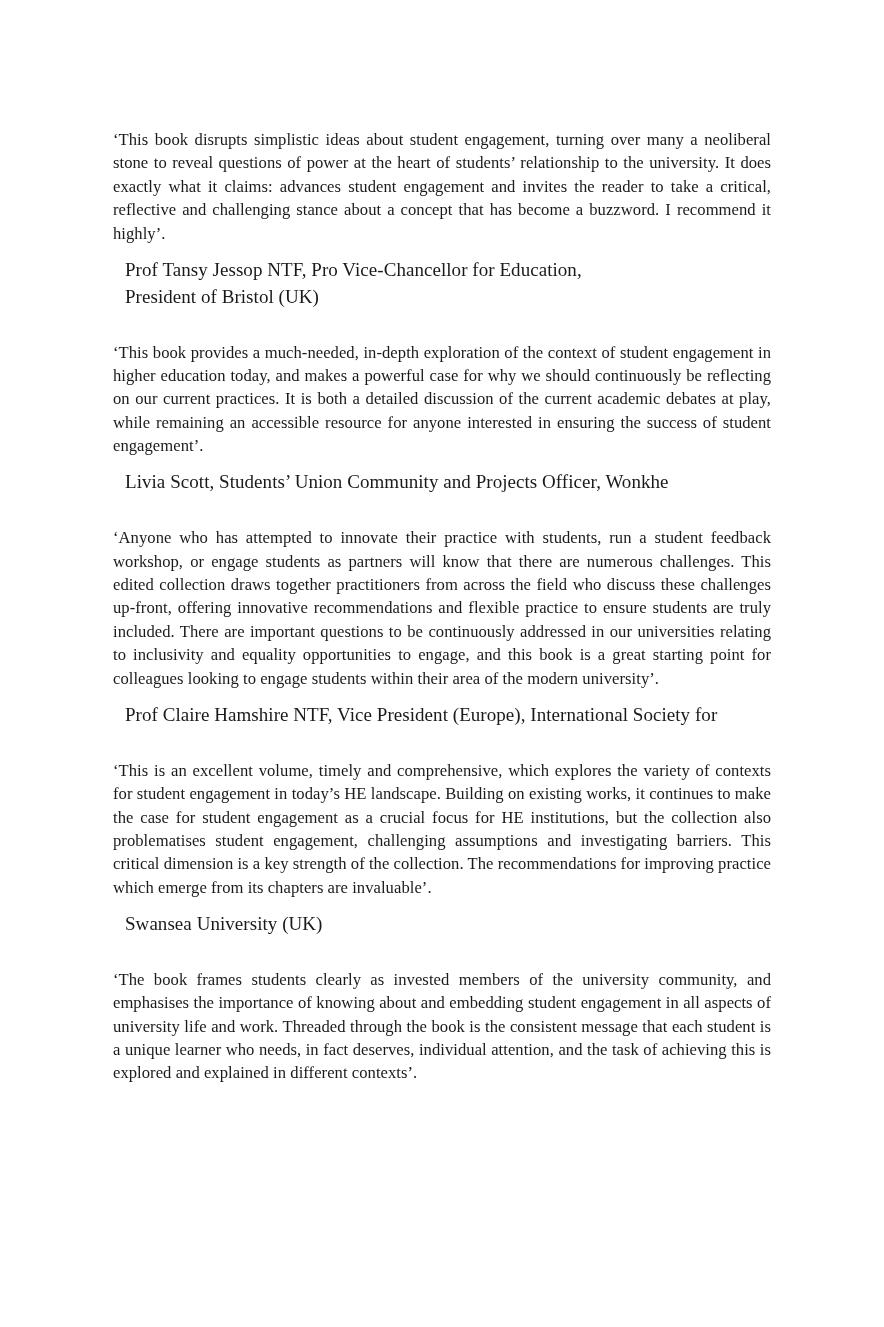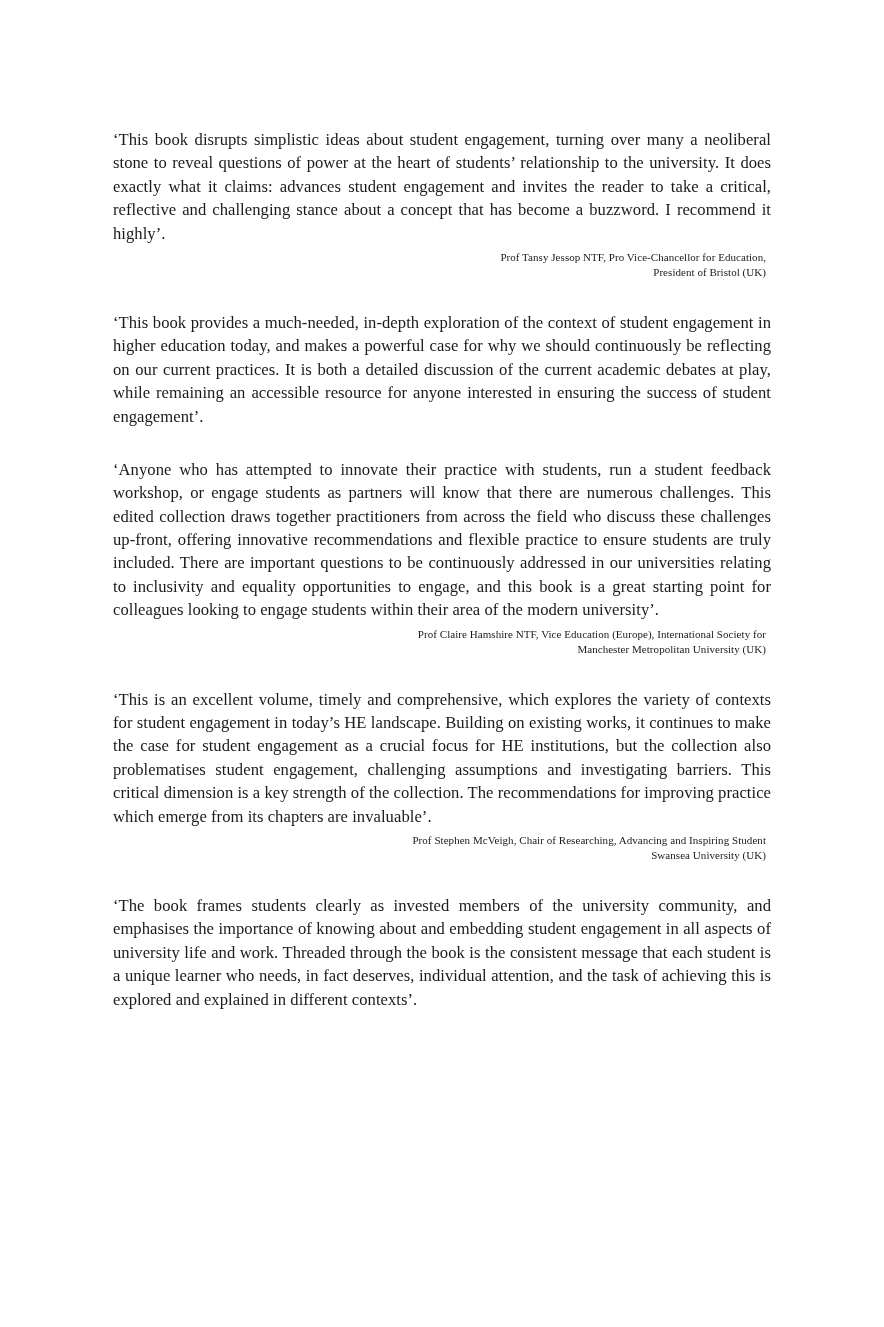--- a/index.html
+++ b/index.html
@@ -33,23 +33,23 @@
   .quote-text {
     margin: 0;
     text-align: justify;
     text-justify: inter-word;
     font-size: 16.6px;
     line-height: 1.41;
     letter-spacing: 0.05px;
     hyphens: manual;
   }
   .attribution {
-    margin: 5px;
-    text-align: right;
-    font-size: 11px;
+    margin: 12px;
+    text-align: left;
+    font-size: 19px;
     line-height: 1.41;
     letter-spacing: 0.05px;
   }
   .attr-line {
     display: block;
   }
   
 </style>
 </head>
 <body>
@@ -60,34 +60,35 @@
     <div class="endorsement">
       <p class="quote-text">‘This book disrupts simplistic ideas about student engagement, turning over many a neoliberal stone to reveal questions of power at the heart of students’ relationship to the university. It does exactly what it claims: advances student engagement and invites the reader to take a critical, reflective and challenging stance about a concept that has become a buzzword. I recommend it highly’.</p>
       <p class="attribution">
         <span class="attr-line">Prof Tansy Jessop NTF, Pro Vice-Chancellor for Education,</span>
         <span class="attr-line">President of Bristol (UK)</span>
       </p>
     </div>
 
     <div class="endorsement">
       <p class="quote-text">‘This book provides a much-needed, in-depth exploration of the context of student engagement in higher education today, and makes a powerful case for why we should continuously be reflecting on our current practices. It is both a detailed discussion of the current academic debates at play, while remaining an accessible resource for anyone interested in ensuring the success of student engagement’.</p>
+      <p class="attribution">
+        <span class="attr-line">Livia Scott, Students’ Union Community and Projects Officer, Wonkhe</span>
+      </p>
     </div>
 
     <div class="endorsement">
       <p class="quote-text">‘Anyone who has attempted to innovate their practice with students, run a student feedback workshop, or engage students as partners will know that there are numerous challenges. This edited collection draws together practitioners from across the field who discuss these challenges up-front, offering innovative recommendations and flexible practice to ensure students are truly included. There are important questions to be continuously addressed in our universities relating to inclusivity and equality opportunities to engage, and this book is a great starting point for colleagues looking to engage students within their area of the modern university’.</p>
       <p class="attribution">
-        <span class="attr-line">Prof Claire Hamshire NTF, Vice Education (Europe), International Society for</span>
-        <span class="attr-line">Manchester Metropolitan University (UK)</span>
+        <span class="attr-line">Prof Claire Hamshire NTF, Vice President (Europe), International Society for</span>
       </p>
     </div>
 
     <div class="endorsement">
       <p class="quote-text">‘This is an excellent volume, timely and comprehensive, which explores the variety of contexts for student engagement in today’s HE landscape. Building on existing works, it continues to make the case for student engagement as a crucial focus for HE institutions, but the collection also problematises student engagement, challenging assumptions and investigating barriers. This critical dimension is a key strength of the collection. The recommendations for improving practice which emerge from its chapters are invaluable’.</p>
       <p class="attribution">
-        <span class="attr-line">Prof Stephen McVeigh, Chair of Researching, Advancing and Inspiring Student</span>
         <span class="attr-line">Swansea University (UK)</span>
       </p>
     </div>
 
     <div class="endorsement">
       <p class="quote-text">‘The book frames students clearly as invested members of the university community, and emphasises the importance of knowing about and embedding student engagement in all aspects of university life and work. Threaded through the book is the consistent message that each student is a unique learner who needs, in fact deserves, individual attention, and the task of achieving this is explored and explained in different contexts’.</p>
     </div>
 
   </div>
 </div>

